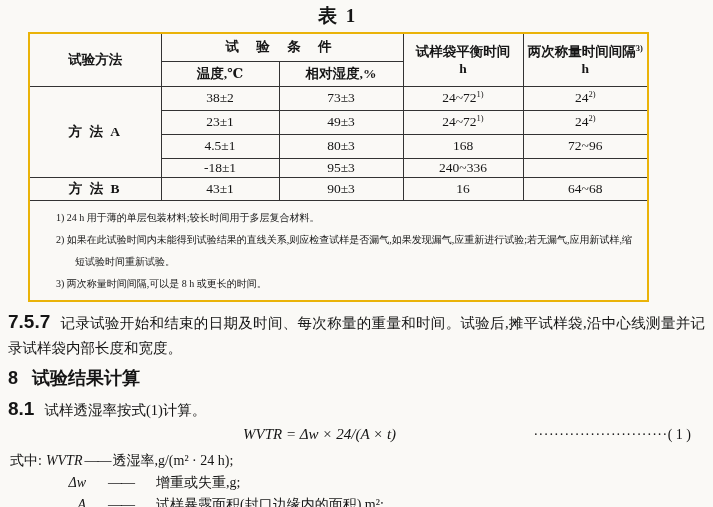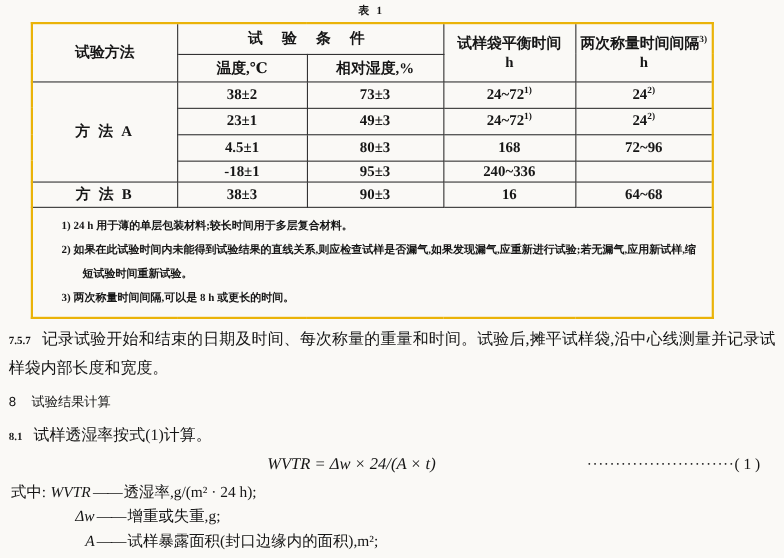--- a/index.html
+++ b/index.html
@@ -7,68 +7,68 @@
   body {
     width:713px; height:507px; overflow:hidden;
     background:#faf9f6; color:#151515;
     font-family:"Liberation Serif","DejaVu Serif",serif;
     font-size:14px;
   }
   .sheet { padding:3px 8px 0 8px; }
 
   .table-title {
     width:619px; margin-left:20px; text-align:center;
-    font-weight:bold; font-size:10px; letter-spacing:2px;
+    font-weight:bold; font-size:19px; letter-spacing:2px;
     margin-bottom:3px;
   }
 
   table.ttab {
     border-collapse:collapse; table-layout:fixed;
     margin-left:20px; width:619px;
     border:2px solid #eab308;
   }
   .ttab th, .ttab td {
     border:1px solid #333; text-align:center; vertical-align:middle;
-    padding:0; font-size:13.5px; font-weight:bold;
+    padding:0; font-size:13.5px; font-weight:normal;
     color:#161616;
   }
   .ttab thead th { font-weight:bold; }
   .hdr-conditions { letter-spacing:7px; }
   tr.hr1 { height:28px; }
   tr.hr2 { height:25px; }
   tr.dr  { height:24px; }
   tr.dr-short { height:19px;padding-left:12px; }
   tr.dr-b { height:23px; }
   td.method { font-weight:bold; letter-spacing:2px; }
   sup { font-size:8.5px; vertical-align:super; line-height:0; }
 
   td.fncell {
     text-align:left; vertical-align:top;
     padding:6px 8px 5px 26px; font-size:10px; line-height:22px;
   }
   .fn { padding-left:19px; text-indent:-19px; }
 
   .p757 { margin:7px 0 0 0; line-height:25px; text-align:justify; font-size:14.5px; }
-  .num  { font-weight:bold; font-family:Liberation Serif, serif; font-size:10px; }
-  .h8   { margin:7px 0 0 0; font-weight:normal; font-size:12px; line-height:20px; }
+  .num  { font-weight:bold; font-family:Liberation Sans, sans-serif; font-size:19px; }
+  .h8   { margin:7px 0 0 0; font-weight:bold; font-size:18px; line-height:20px; }
   .h8 .h8num { font-family:"Liberation Sans","DejaVu Sans",sans-serif; margin-right:14px; }
   .p81  { margin:11px 0 0 0; line-height:20px; font-size:14.5px; }
   .p81 .num { margin-right:10px; }
   .p757 .num { margin-right:10px; }
 
   .formula-row {
     display:flex; align-items:baseline;
     margin:4px 14px 0 235px; line-height:20px;
   }
   .formula { font-style:italic; white-space:nowrap; font-size:15px; }
   .dots { margin-left:auto; letter-spacing:0.5px; white-space:nowrap; overflow:hidden; max-width:170px; }
   .eqno { white-space:nowrap; }
 
   .where-line { display:flex; margin:5px 0 0 2px; line-height:22px; }
-  .def { display:flex; line-height:22.5px; }
+  .def { display:flex; line-height:22.5px;gap:20px; }
   .sym { font-style:italic; }
   .def .sym { width:78px; text-align:right; }
   .dash { letter-spacing:-1px; padding:0 2px; }
   .wlabel { margin-right:4px; }
 </style>
 </head>
 <body>
 
 <div class="sheet">
 
@@ -121,21 +121,21 @@
         <td>72~96</td>
       </tr>
       <tr class="dr-short">
         <td>-18±1</td>
         <td>95±3</td>
         <td>240~336</td>
         <td></td>
       </tr>
       <tr class="dr-b">
         <td class="method">方 法 B</td>
-        <td>38±3</td>
+        <td>43±1</td>
         <td>90±3</td>
         <td>16</td>
         <td>64~68</td>
       </tr>
       <tr>
         <td class="fncell" colspan="5">
           <div class="fn">1) 24 h 用于薄的单层包装材料;较长时间用于多层复合材料。</div>
           <div class="fn">2) 如果在此试验时间内未能得到试验结果的直线关系,则应检查试样是否漏气,如果发现漏气,应重新进行试验;若无漏气,应用新试样,缩短试验时间重新试验。</div>
           <div class="fn">3) 两次称量时间间隔,可以是 8 h 或更长的时间。</div>
         </td>

